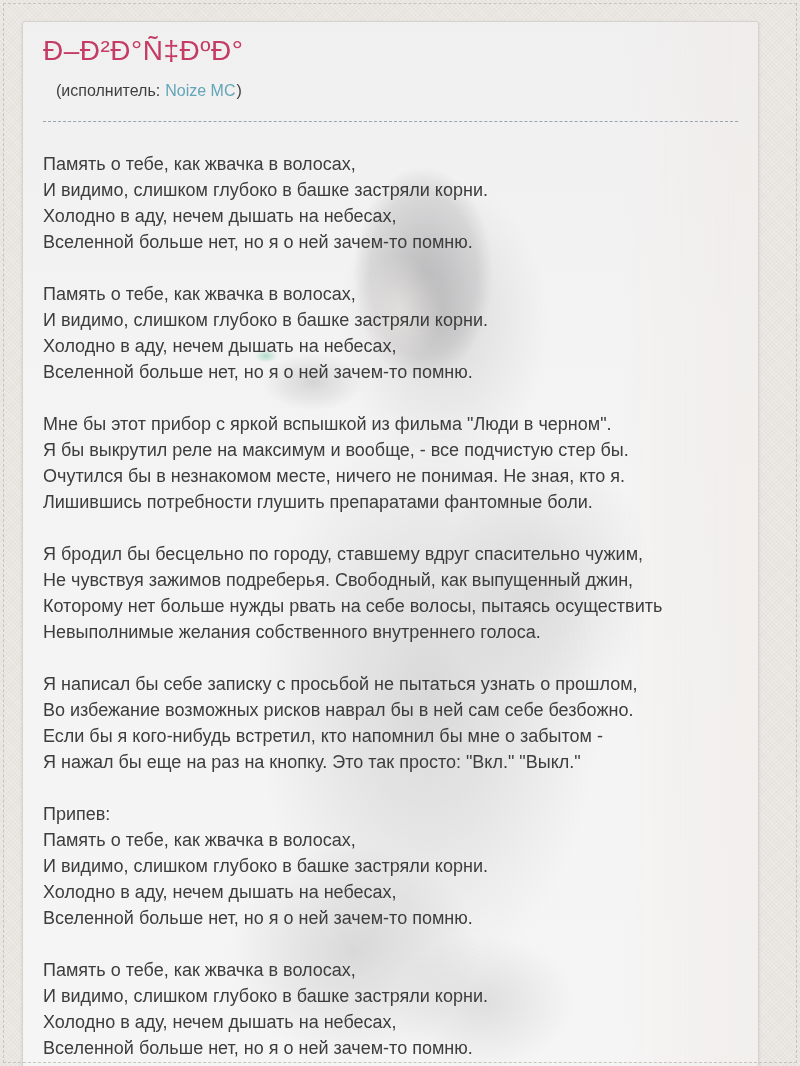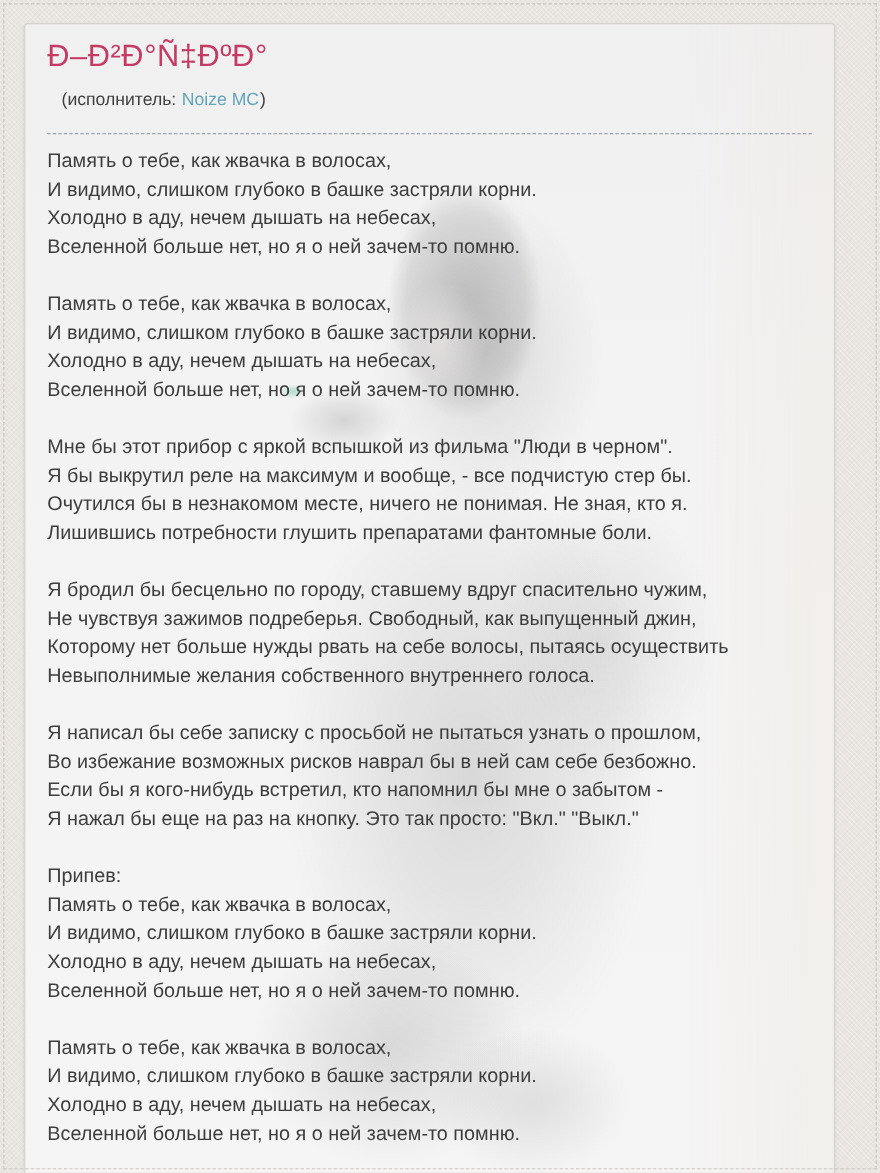--- a/index.html
+++ b/index.html
@@ -85,21 +85,21 @@
   }
   .header-divider {
     border: none;
     border-bottom: 1px dashed #97a5b4;
     height: 0;
     margin: 0;
   }
   .lyrics {
     position: relative;
     z-index: 2;
-    margin-top: 11px;
+    margin-top: 29px;
     font-size: 18px;
     line-height: 26px;
     color: #3d3d3d;
     white-space: pre-line;
   }
 </style>
 </head>
 <body>
 
 <div class="page-border"></div>

